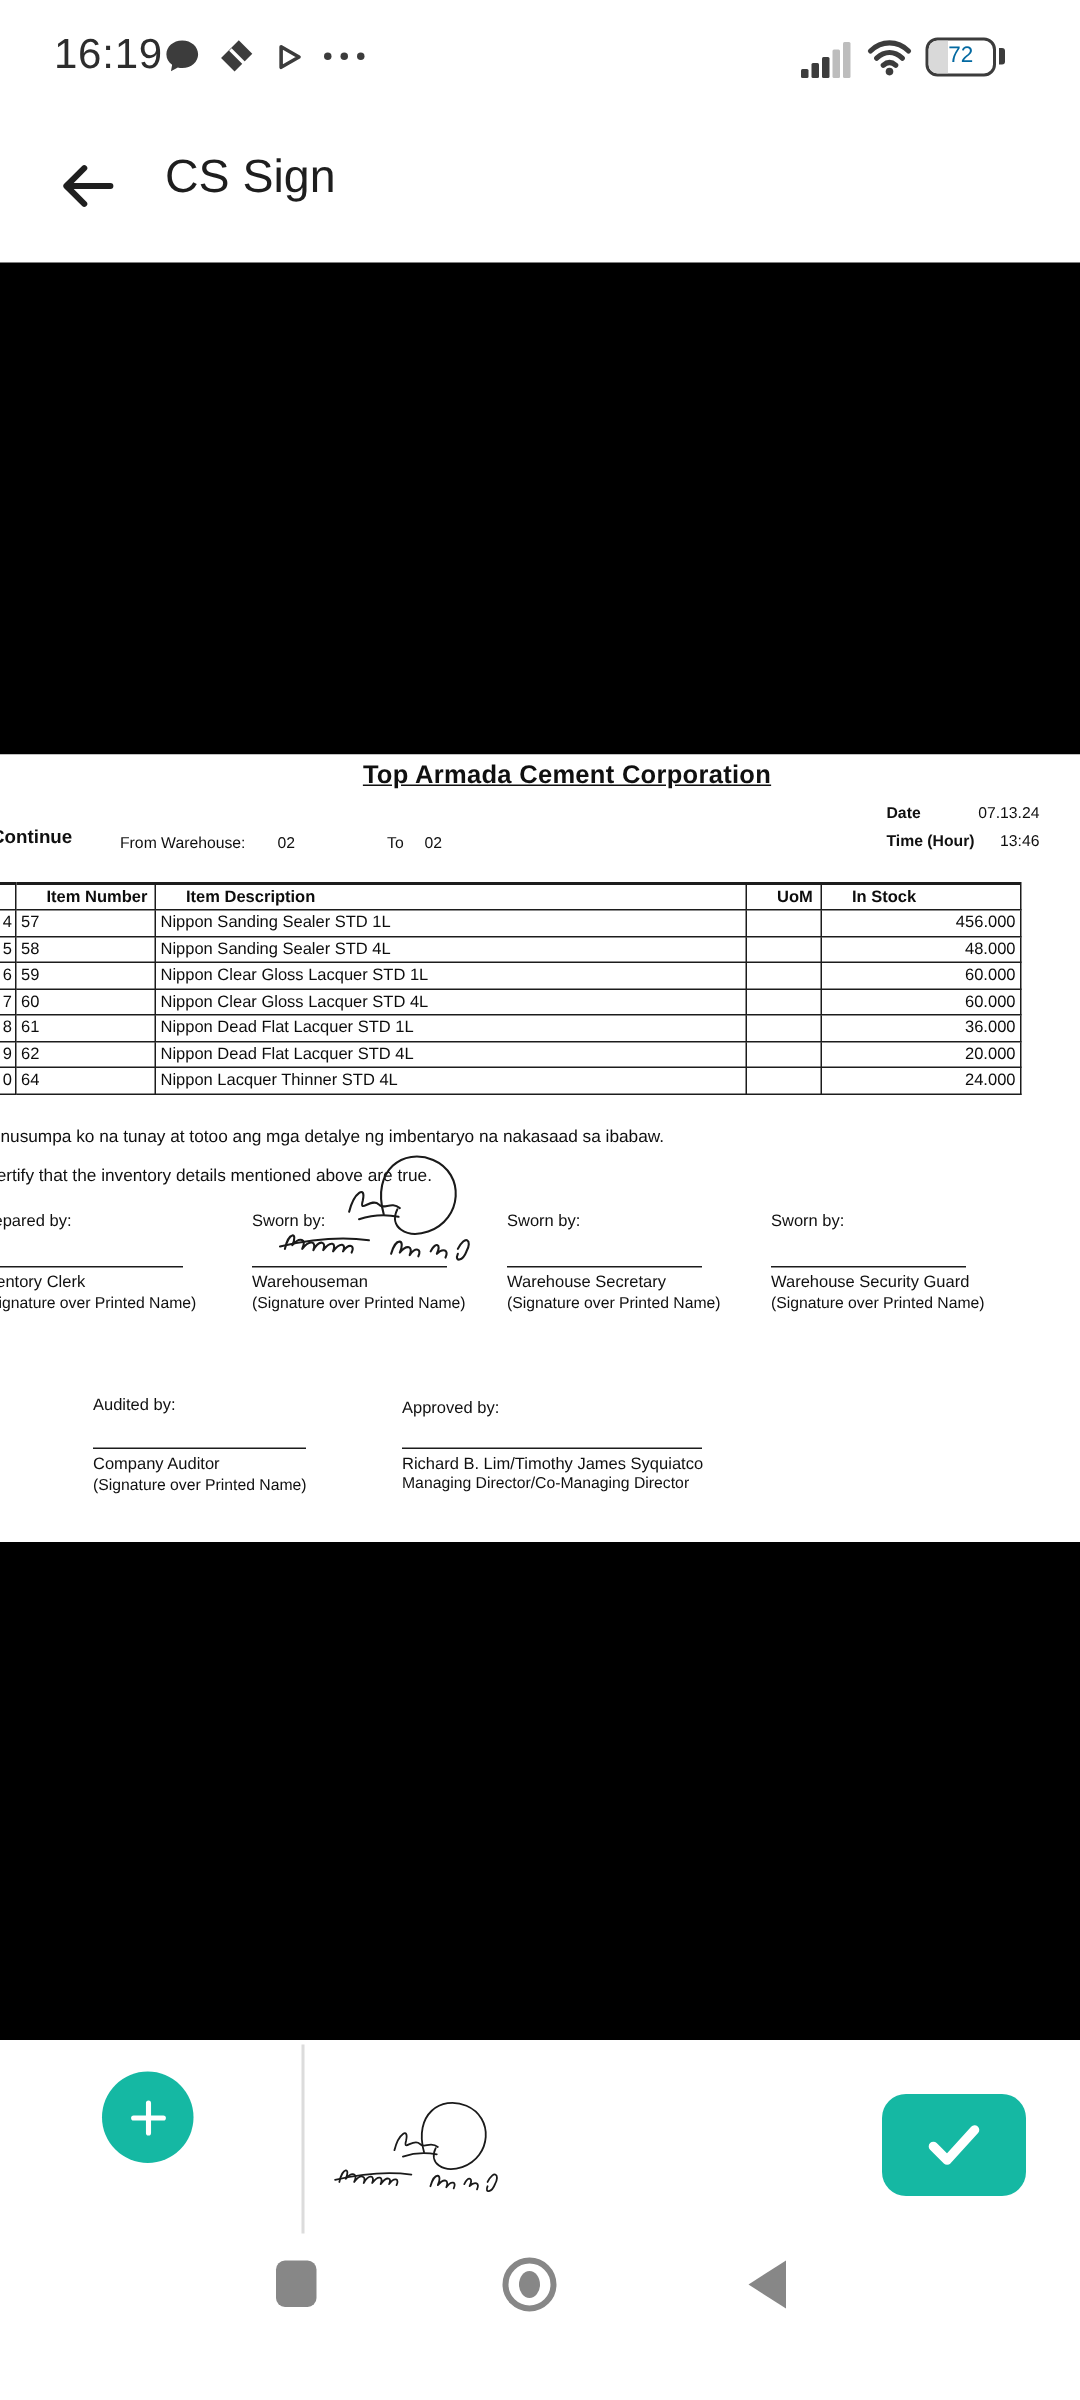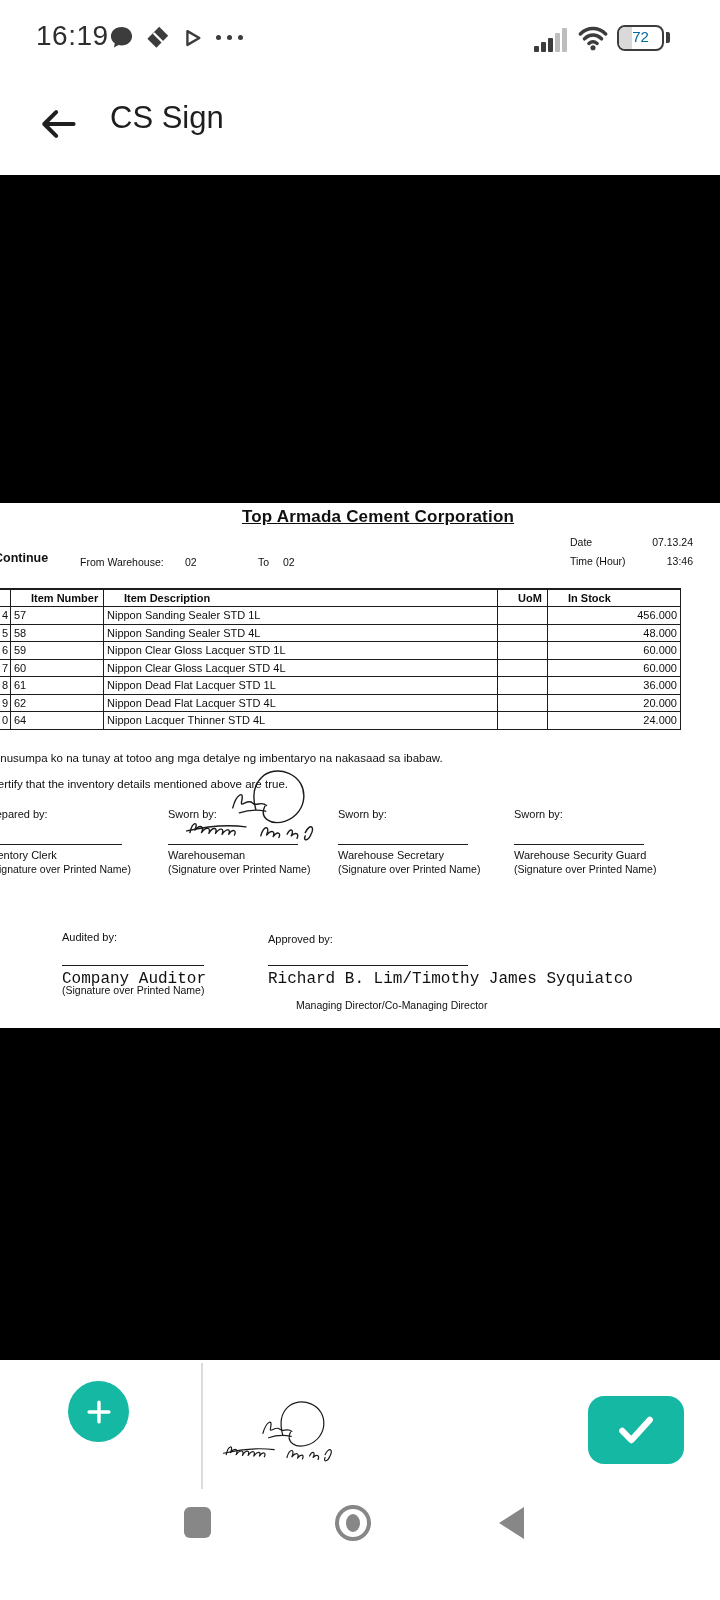--- a/index.html
+++ b/index.html
@@ -33,21 +33,21 @@
   .mask-bottom{top:1028px;height:332px;}
 
   
   .doc{position:absolute;left:0;top:503px;width:720px;height:525px;background:#fff;
     overflow:hidden;color:#101010;}
   .doc-company{position:absolute;left:0;top:4px;width:676px;text-align:center;
     font-size:17px;font-weight:bold;text-decoration:underline;letter-spacing:0.2px;padding-left:40px;}
   .doc-report{position:absolute;left:0;top:32px;width:676px;text-align:center;
     font-size:13.5px;font-weight:bold;}
   .doc-sm{font-size:10.5px;}
-  .lbl{font-weight:400;}
+  .lbl{font-weight:700;margin-left:21px;}
   .doc-date-l{position:absolute;left:570px;top:33px;}
   .doc-date-v{position:absolute;left:609px;top:33px;width:84px;text-align:right;}
   .doc-cont{position:absolute;left:-6px;top:48px;font-size:12.5px;font-weight:bold;}
   .doc-fwl{position:absolute;left:80px;top:53px;}
   .doc-fwv{position:absolute;left:185px;top:53px;}
   .doc-tol{position:absolute;left:258px;top:53px;}
   .doc-tov{position:absolute;left:283px;top:53px;}
   .doc-time-l{position:absolute;left:570px;top:52px;}
   .doc-time-v{position:absolute;left:609px;top:52px;width:84px;text-align:right;}
 
@@ -78,24 +78,24 @@
   .sig-line{position:absolute;left:0;top:36px;width:130px;border-bottom:1.5px solid #1c1c1c;}
   .sig-name{position:absolute;left:0;top:41px;font-size:11px;}
   .sig-sub{position:absolute;left:0;top:55px;font-size:10.5px;}
 
   .audited{position:absolute;left:62px;top:428px;width:220px;}
   .approved{position:absolute;left:268px;top:430px;width:290px;}
   .blk-label{position:absolute;left:0;top:0;font-size:11px;font-weight:500;}
   .blk-line{position:absolute;left:0;top:34px;border-bottom:1.5px solid #1c1c1c;}
   .audited .blk-line{width:142px;}
   .approved .blk-line{width:200px;top:32px;}
-  .blk-name{position:absolute;left:0;top:39px;font-size:16px;white-space:nowrap;font-family:Liberation Mono, monospace;}
+  .blk-name{position:absolute;left:0;top:39px;font-size:11px;white-space:nowrap;}
   .approved .blk-name{top:37px;}
   .blk-sub{position:absolute;left:0;top:53px;font-size:10.5px;white-space:nowrap;}
-  .approved .blk-sub{top:66px;margin-left:28px;}
+  .approved .blk-sub{top:50px;}
 
   
   .toolbar{position:absolute;left:0;top:1360px;width:720px;height:240px;background:#fff;}
   .add-sig-btn{position:absolute;left:68px;top:21px;width:61px;height:61px;border-radius:50%;
     display:flex;align-items:center;justify-content:center;cursor:pointer;}
   .add-sig-label{position:absolute;left:0;top:88px;width:197px;text-align:center;
     font-size:24px;color:#1c1c1c;}
   .tb-divider{position:absolute;left:201px;top:3px;width:1.5px;height:126px;background:#dcdcdc;}
   .sig-thumb{position:absolute;left:222px;top:30px;width:120px;height:82px;cursor:pointer;}
   .confirm-btn{position:absolute;left:588px;top:36px;width:96px;height:68px;border-radius:16px;

